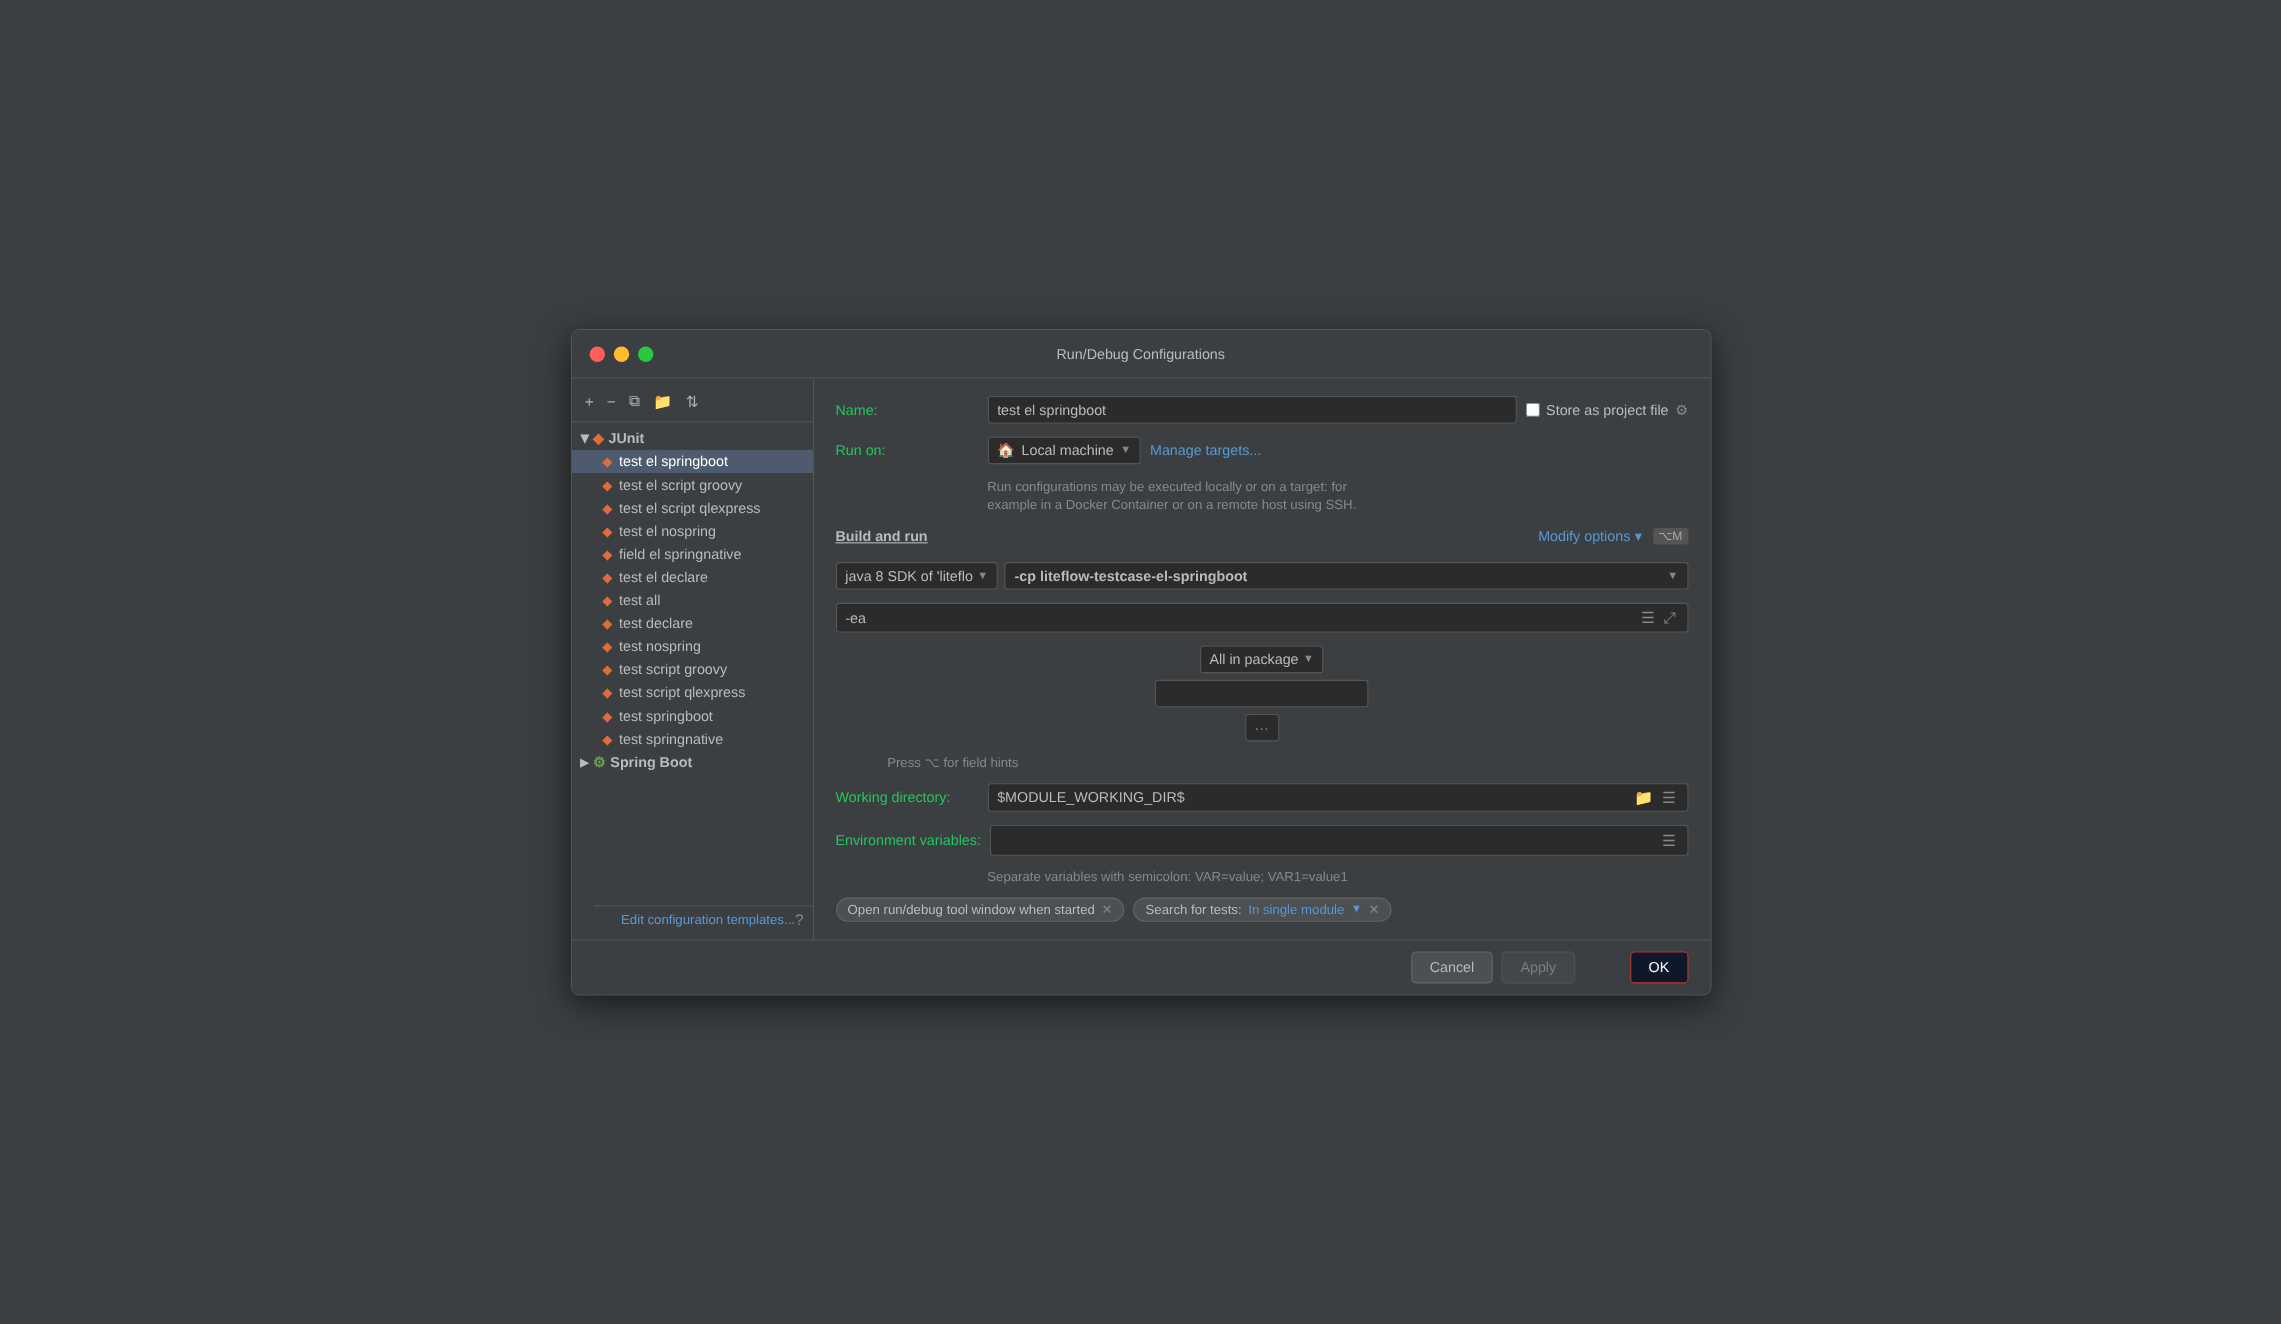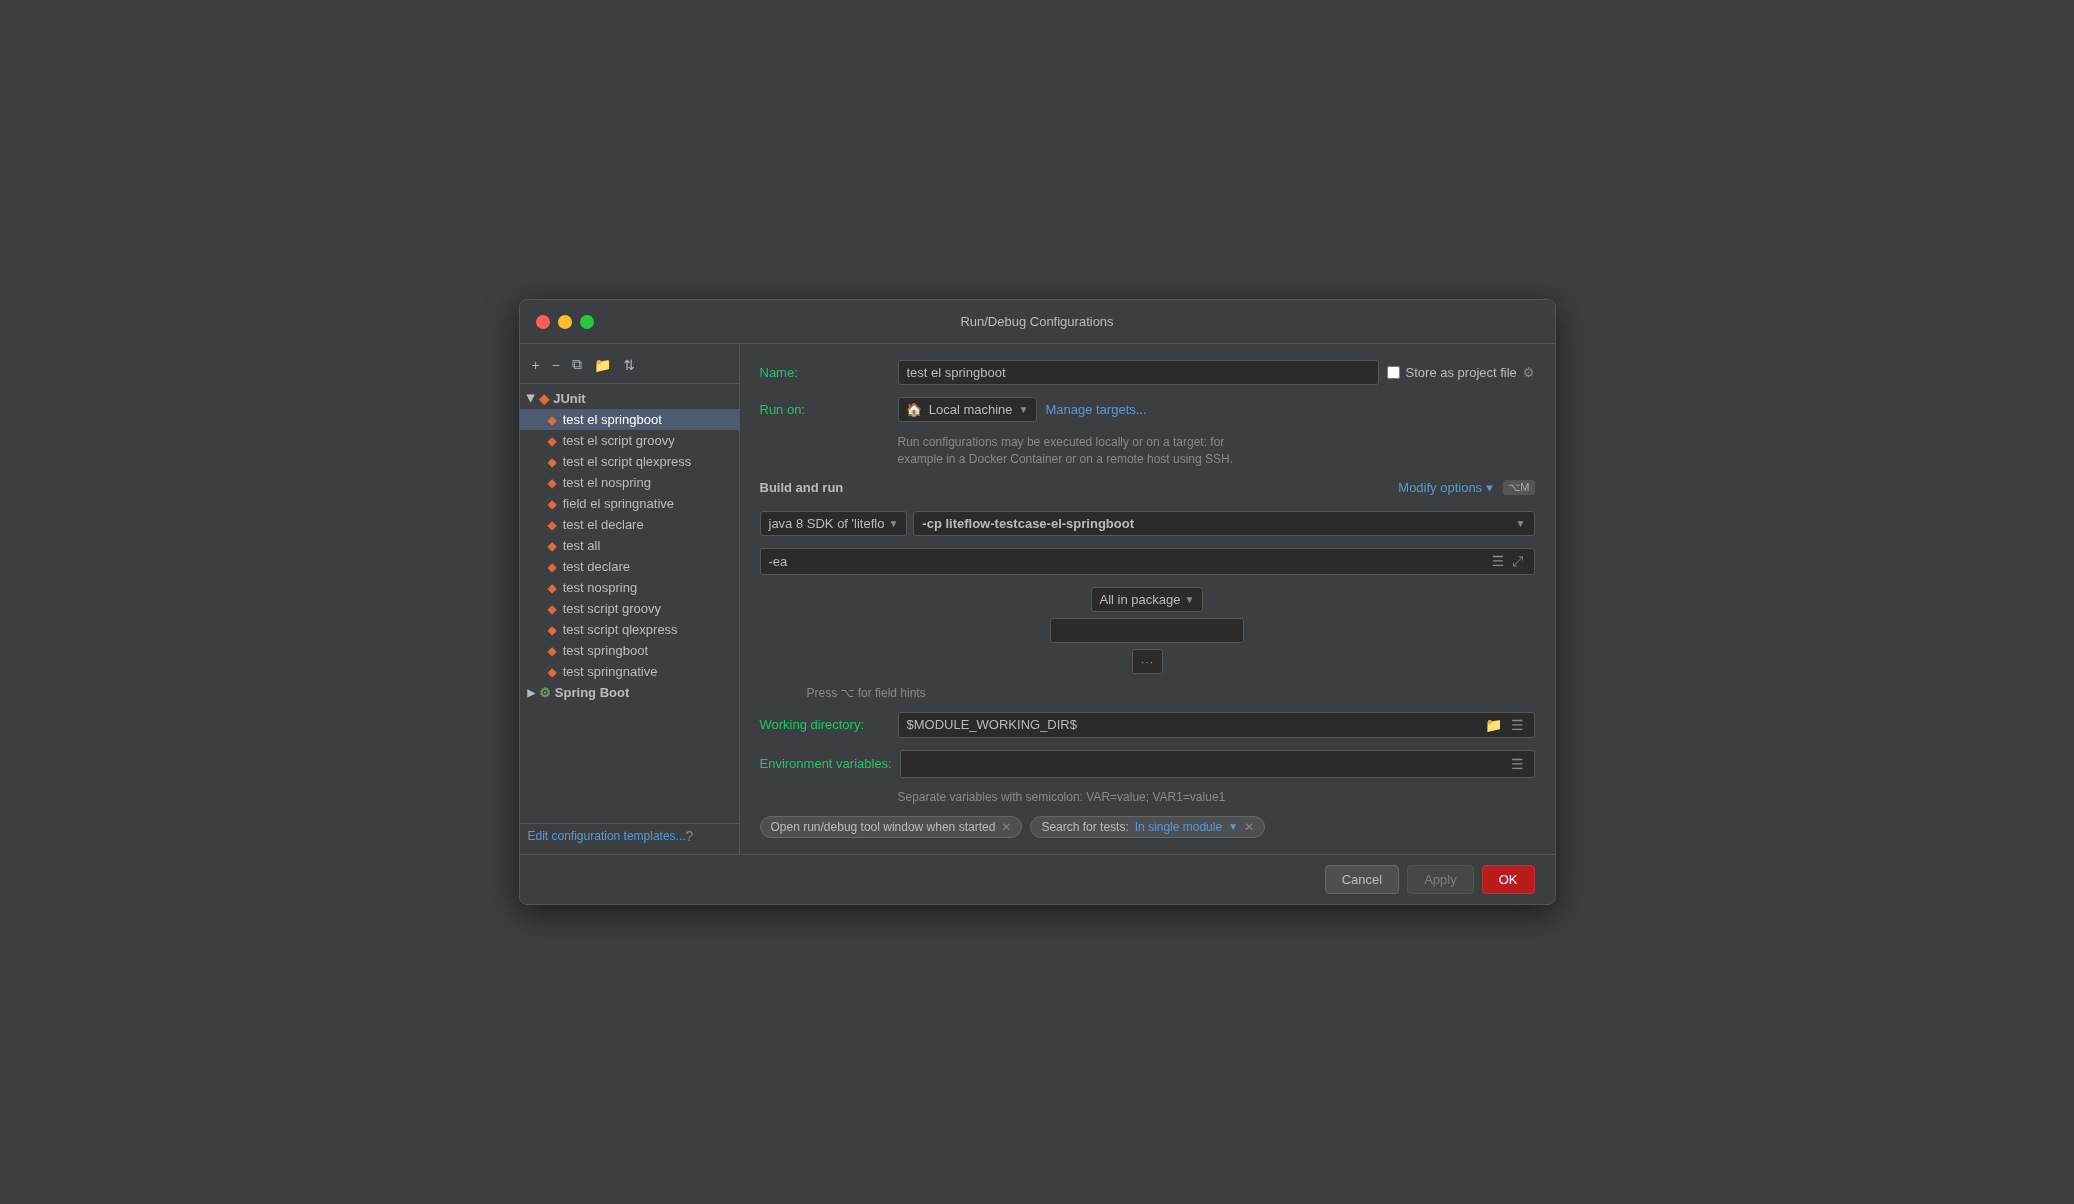--- a/index.html
+++ b/index.html
@@ -190,20 +190,21 @@
     .run-hint {
       color: #888;
       font-size: 12px;
       margin-left: 138px;
       line-height: 1.4;
     }
     .section-header {
       font-weight: 700;
       color: #bbbbbb;
       font-size: 13px;
+      text-decoration: underline;
     }
     .section-row {
       display: flex;
       align-items: center;
       justify-content: space-between;
       margin-bottom: 4px;
     }
     .modify-options-btn {
       color: #5898d4;
       cursor: pointer;
@@ -401,37 +402,39 @@
     .btn {
       padding: 6px 16px;
       border-radius: 4px;
       font-size: 13px;
       cursor: pointer;
       border: 1px solid #666;
       background: #4c5052;
       color: #bbbbbb;
     }
     .btn-primary {
-      background: #b91c1c;
+      background: #0f172a;
       border-color: #c03333;
       color: #ffffff;
+      margin-left: 42px;
     }
     .btn-apply {
       background: #4c5052;
     }
     .btn-disabled {
       opacity: 0.5;
       cursor: not-allowed;
     }
     .sidebar-bottom-row {
       display: flex;
       align-items: center;
-      justify-content: flex-start;
+      justify-content: flex-end;
       padding: 4px 8px;
       border-top: 1px solid #555;
+      margin-left: 20px;
     }
   </style>
 </head>
 <body>
 
 <div class="dialog">
 
   <div class="title-bar">
     <div class="traffic-lights">
       <div class="traffic-light tl-red"></div>

